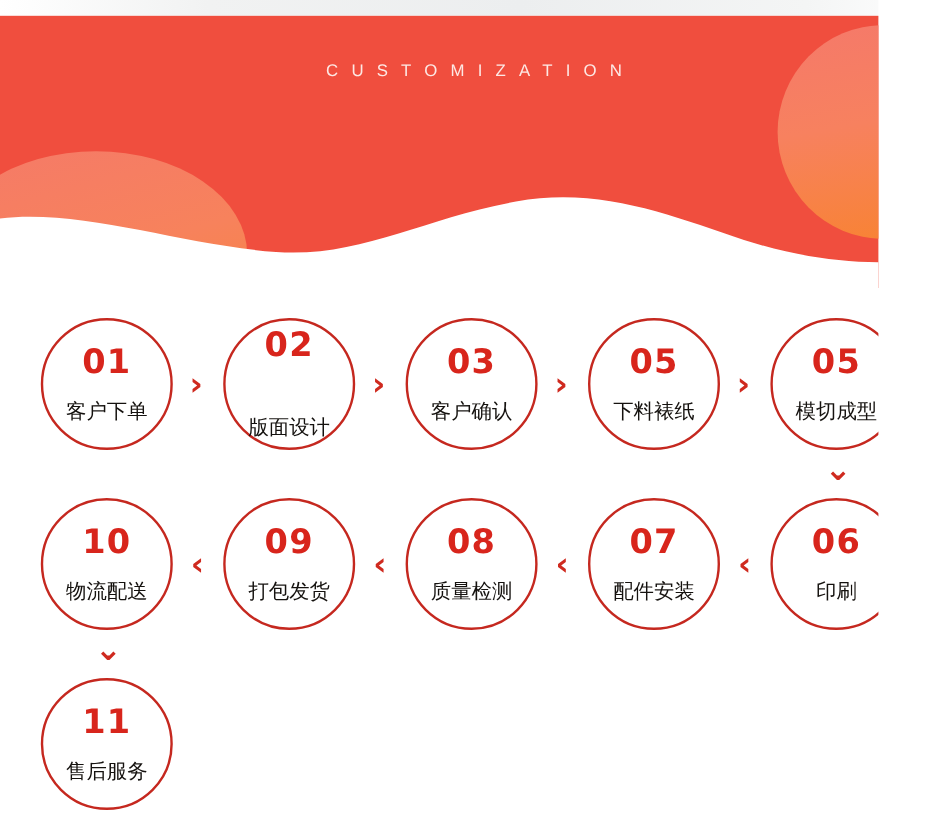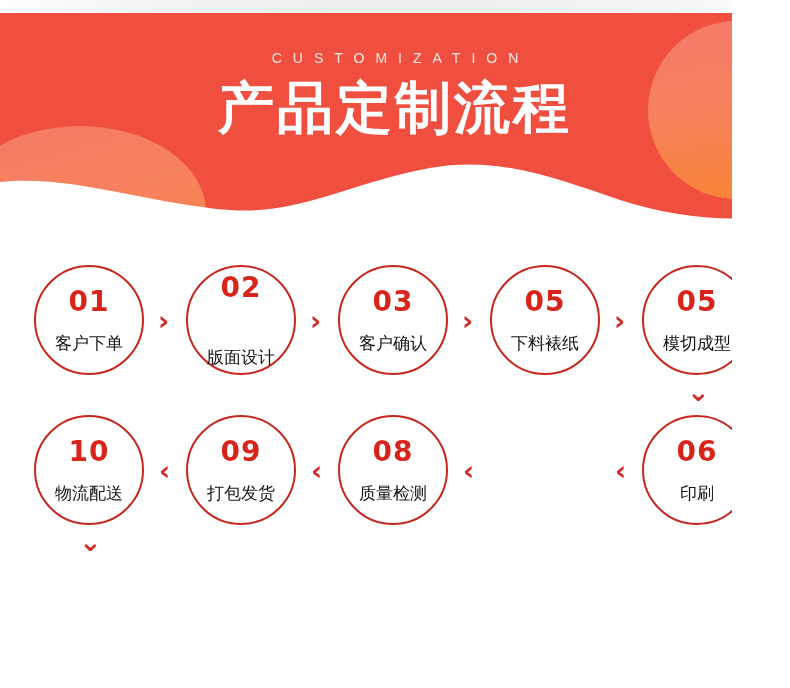--- a/index.html
+++ b/index.html
@@ -154,21 +154,20 @@
     <div class="blob-left"></div>
 
     <svg class="wave" viewBox="0 0 790 96" preserveAspectRatio="none">
       <path d="M0,36 C70,28 150,58 230,64 C300,69 352,36 430,22
                C500,9 560,34 620,54 C680,73 740,78 790,66
                L790,96 L0,96 Z" fill="#ffffff"></path>
     </svg>
 
     <div class="hero-text">
       <div class="eyebrow">CUSTOMIZATION</div>
-      <div class="hero-title">产品定制流程</div>
     </div>
   </div>
 
   <div class="flow">
 
     <div class="node" style="left:34px;  top:25px;text-align:right;">
       <span class="num">01</span>
       <span class="label">客户下单</span>
     </div>
     <div class="chev chev-h" style="left:158px; top:67px;">›</div>
@@ -197,20 +196,24 @@
     </div>
 
     <div class="chev chev-v" style="left:687px; top:138px;">⌄</div>
 
     <div class="node" style="left:642px; top:175px;">
       <span class="num">06</span>
       <span class="label">印刷</span>
     </div>
     <div class="chev chev-h" style="left:615px; top:217px;">‹</div>
 
+    <div class="node" style="left:490px; top:175px;">
+      <span class="num">07</span>
+      <span class="label">配件安装</span>
+    </div>
     <div class="chev chev-h" style="left:463px; top:217px;">‹</div>
 
     <div class="node" style="left:338px; top:175px;">
       <span class="num">08</span>
       <span class="label">质量检测</span>
     </div>
     <div class="chev chev-h" style="left:311px; top:217px;">‹</div>
 
     <div class="node" style="left:186px; top:175px;">
       <span class="num">09</span>
@@ -218,15 +221,19 @@
     </div>
     <div class="chev chev-h" style="left:159px; top:217px;">‹</div>
 
     <div class="node" style="left:34px;  top:175px;">
       <span class="num">10</span>
       <span class="label">物流配送</span>
     </div>
 
     <div class="chev chev-v" style="left:79px;  top:288px;">⌄</div>
 
+    <div class="node" style="left:34px;  top:325px;">
+      <span class="num">11</span>
+      <span class="label">售后服务</span>
+    </div>
 
   </div>
 </div>
 
 </body></html>

